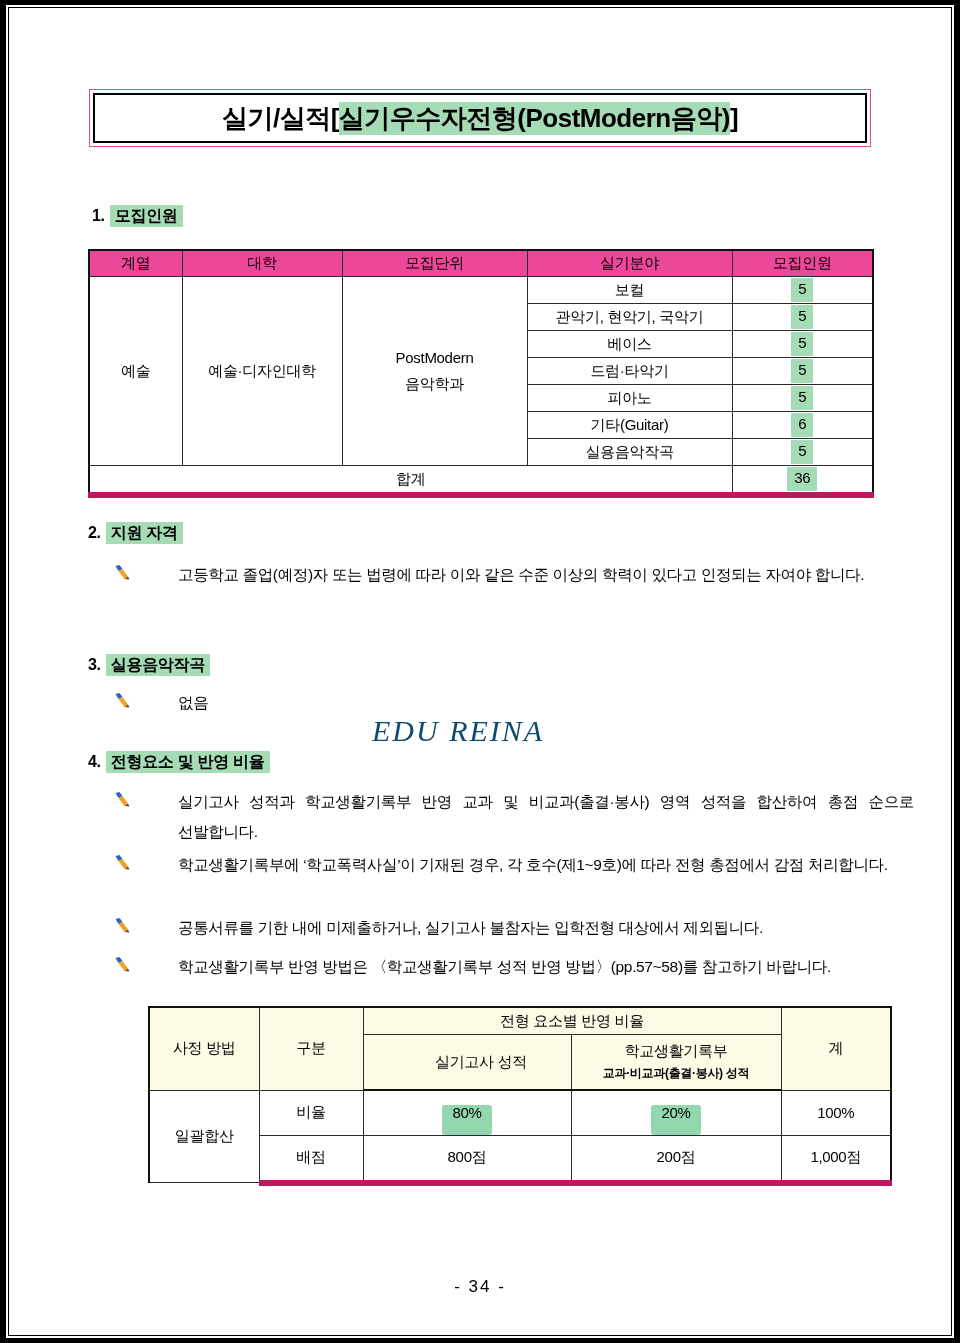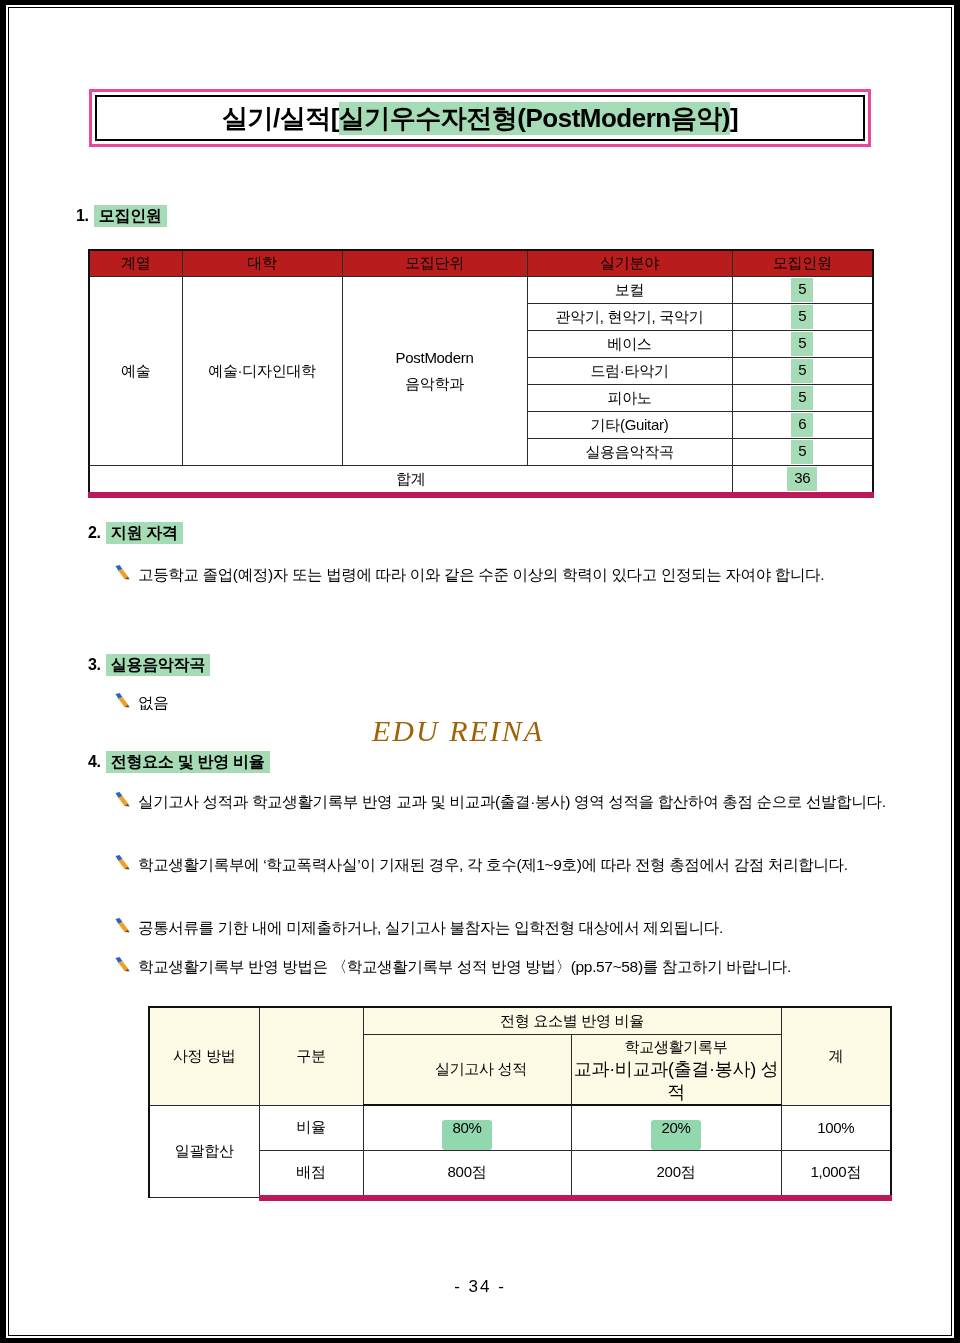--- a/index.html
+++ b/index.html
@@ -45,34 +45,34 @@
 
   
   .watermark {
     position: absolute;
     left: 372px;
     top: 714px;
     font-family: "Liberation Serif", "DejaVu Serif", serif;
     font-style: italic;
     font-size: 30px;
     letter-spacing: 2px;
-    color: #a16207;
+    color: #0c4a6e;
     white-space: nowrap;
     user-select: none;
   }
 
   
   .title-box {
     position: absolute;
     left: 89px;
     top: 89px;
     width: 782px;
     height: 58px;
     box-sizing: border-box;
-    border: 3px solid #ec4899;
+    border: 1px solid #ec4899;
     background: #ffffff;
   }
   .title-box-inner {
     position: absolute;
     left: 3px;
     top: 3px;
     right: 3px;
     bottom: 3px;
     box-sizing: border-box;
     border: 2px solid #000;
@@ -107,20 +107,21 @@
   .sec-label {
     background: #a5dcb6;
     padding: 2px 5px 3px 5px;
   }
 
   
   .bullet-block {
     position: absolute;
     display: flex;
     align-items: flex-start;
+    gap: 40px;
   }
   .pencil-icon {
     flex: 0 0 auto;
     width: 17px;
     height: 17px;
     margin-top: 4px;
     margin-right: 7px;
   }
   .bullet-text {
     font-size: 15.5px;
@@ -143,21 +144,21 @@
     letter-spacing: -0.3px;
   }
   table.doc-table td {
     border: 1px solid #2b2b2b;
     text-align: center;
     vertical-align: middle;
     padding: 0;
     background: #ffffff;
   }
   table.doc-table td.hd {
-    background: #b91c1c;
+    background: #ec4899;
   }
   table.doc-table td.outer-top { border-top: 2px solid #111; }
   table.doc-table td.outer-bottom { border-bottom: 6px solid #be185d; }
   table.doc-table td.outer-left { border-left: 2px solid #111; }
   table.doc-table td.outer-right { border-right: 2px solid #111; }
   table.doc-table td.thickline-bottom { border-bottom: 2px solid #111; }
 
   
   #table-recruit { left: 88px; top: 249px; width: 784px; }
   #table-recruit td { height: 26px; }
@@ -169,21 +170,21 @@
     padding: 0px 7px 2px 7px;
     line-height: 22px;
     font-size: 15px;
   }
 
   
   #table-ratio { left: 148px; top: 1006px; width: 742px; }
   #table-ratio td { height: 26px; font-size: 15px; }
   #table-ratio td.hd { background: #fdfae6; }
   .two-line { line-height: 23px; display: block; }
-  .sub-small { font-size: 18px; }
+  .sub-small { font-size: 12px; font-weight: bold; }
   .pctbadge {
     position: relative;
     display: inline-block;
     padding: 0 10px;
     line-height: 20px;
   }
   .pctbadge::before {
     content: "";
     position: absolute;
     left: 0;
@@ -214,21 +215,21 @@
 <div class="page-inner">
 
   <div class="watermark">EDU REINA</div>
 
   <div class="title-box">
     <div class="title-box-inner">
       <div class="title-text"><span>실기/실적[</span><span class="hl">실기우수자전형(PostModern음악)</span><span>]</span></div>
     </div>
   </div>
 
-  <div class="sec-head" style="left:76px; top:206px;">
+  <div class="sec-head" style="left:92px; top:206px;">
     <span class="sec-num">1.</span><span class="sec-label">모집인원</span>
   </div>
 
   <table id="table-recruit" class="doc-table">
     <colgroup>
       <col style="width:93px">
       <col style="width:160px">
       <col style="width:185px">
       <col style="width:205px">
       <col style="width:141px">

